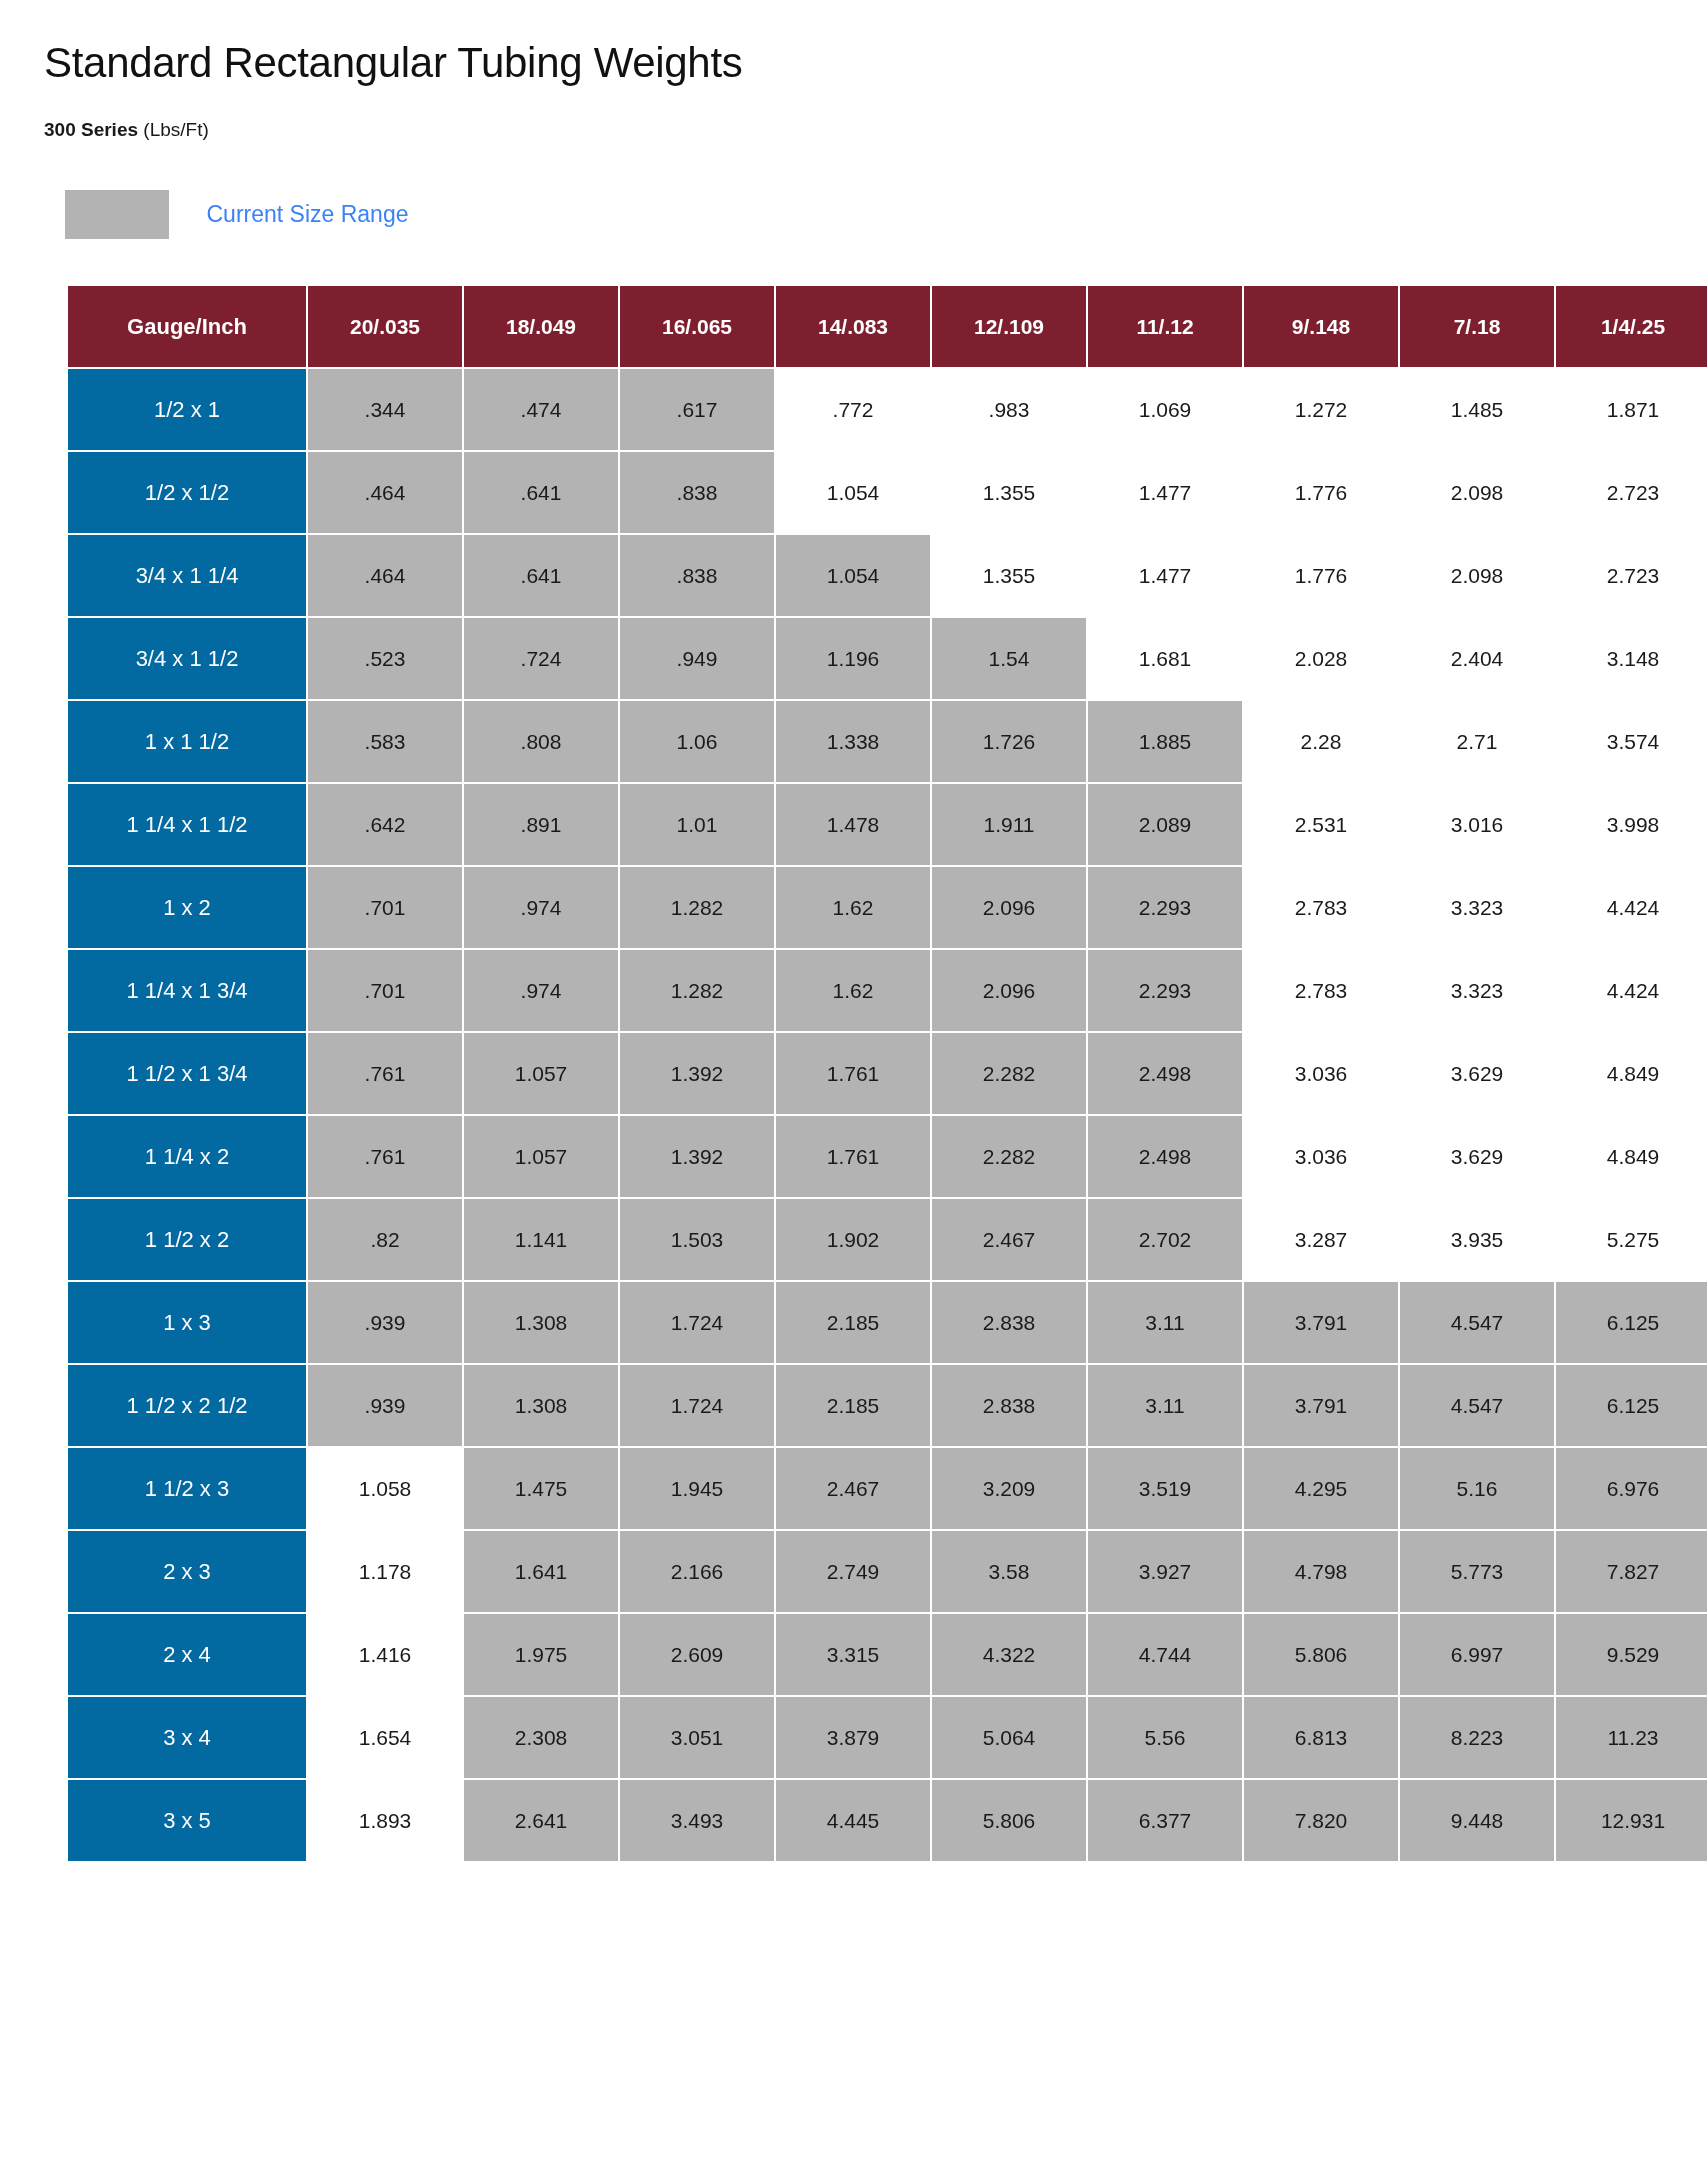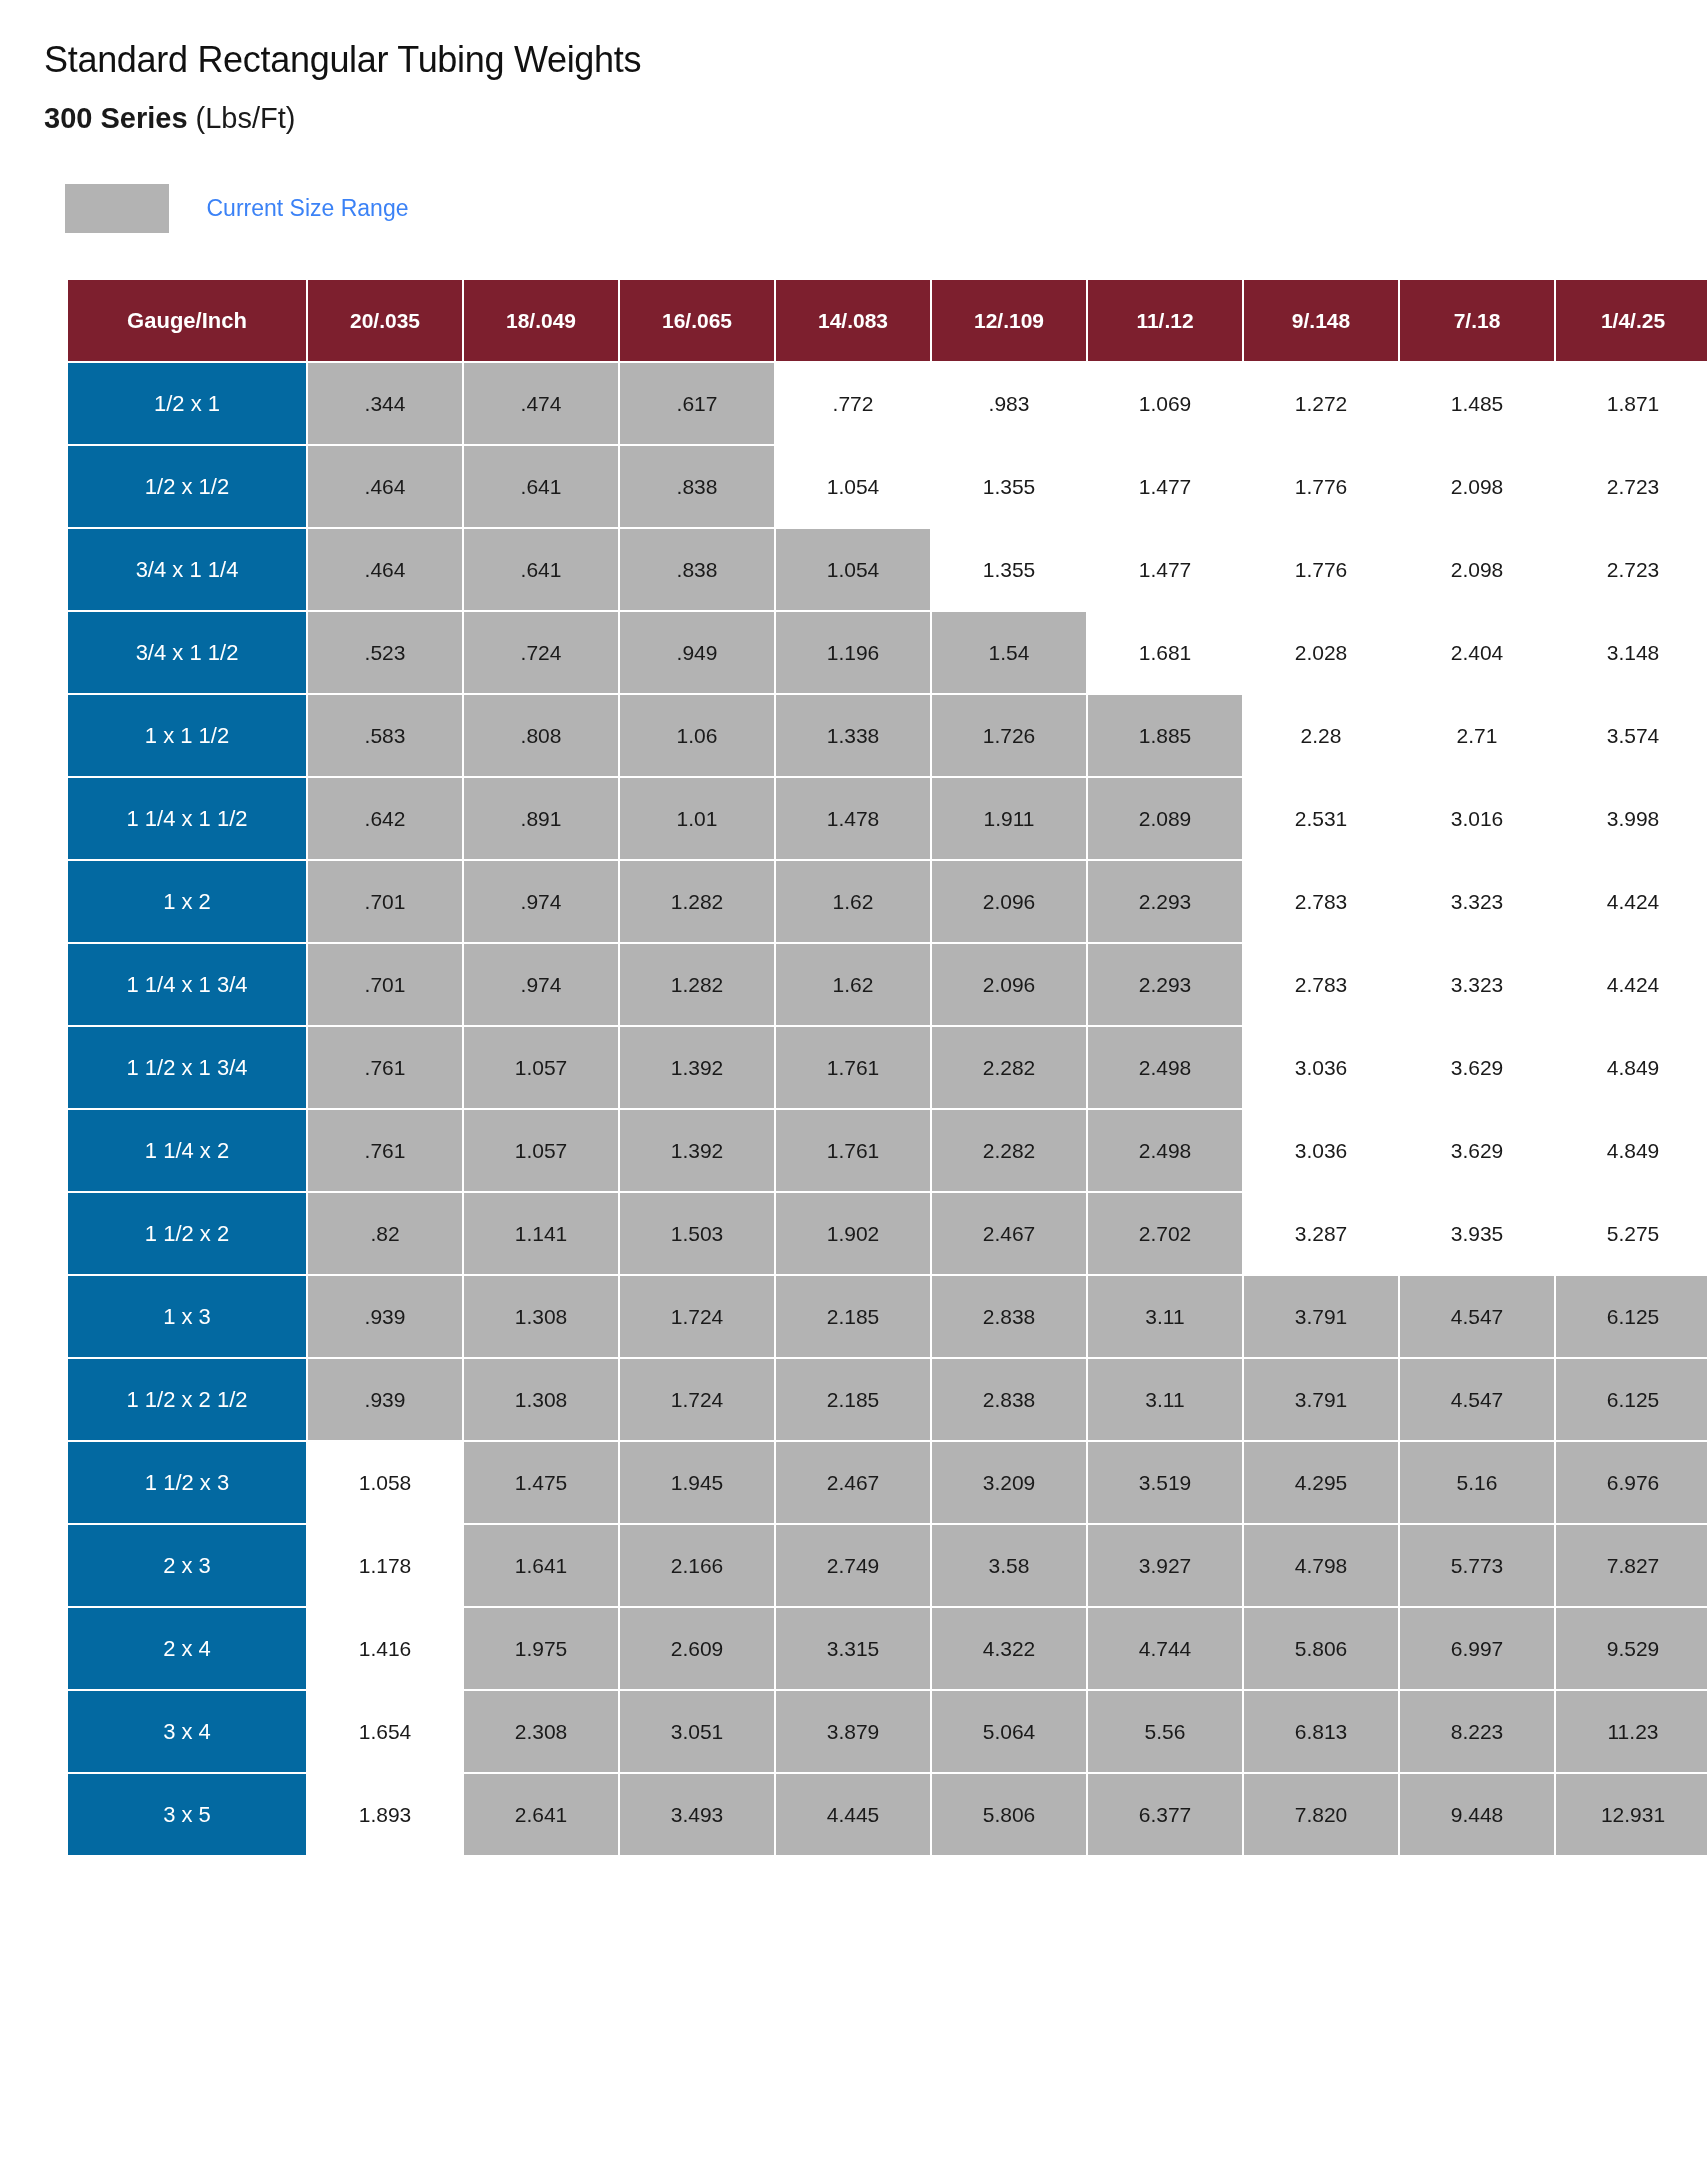--- a/index.html
+++ b/index.html
@@ -9,30 +9,30 @@
   }
   body {
     font-family: "Liberation Sans", sans-serif;
     color: #1a1a1a;
     width: 1708px;
     min-height: 2161px;
     box-sizing: border-box;
     padding: 38px 44px 0 44px;
   }
   .page-title {
-    font-size: 36px;
+    font-size: 42px;
     font-weight: 400;
     letter-spacing: -0.3px;
     margin: 0 0 0 0;
     line-height: 1.2;
     color: #111111;
   }
   .subtitle {
-    font-size: 29px;
-    margin: 21px 0 0 0;
+    font-size: 19px;
+    margin: 31px 0 0 0;
     color: #1a1a1a;
   }
   .subtitle .series {
     font-weight: bold;
   }
   .subtitle .units {
     font-weight: normal;
   }
   .legend {
     display: flex;

